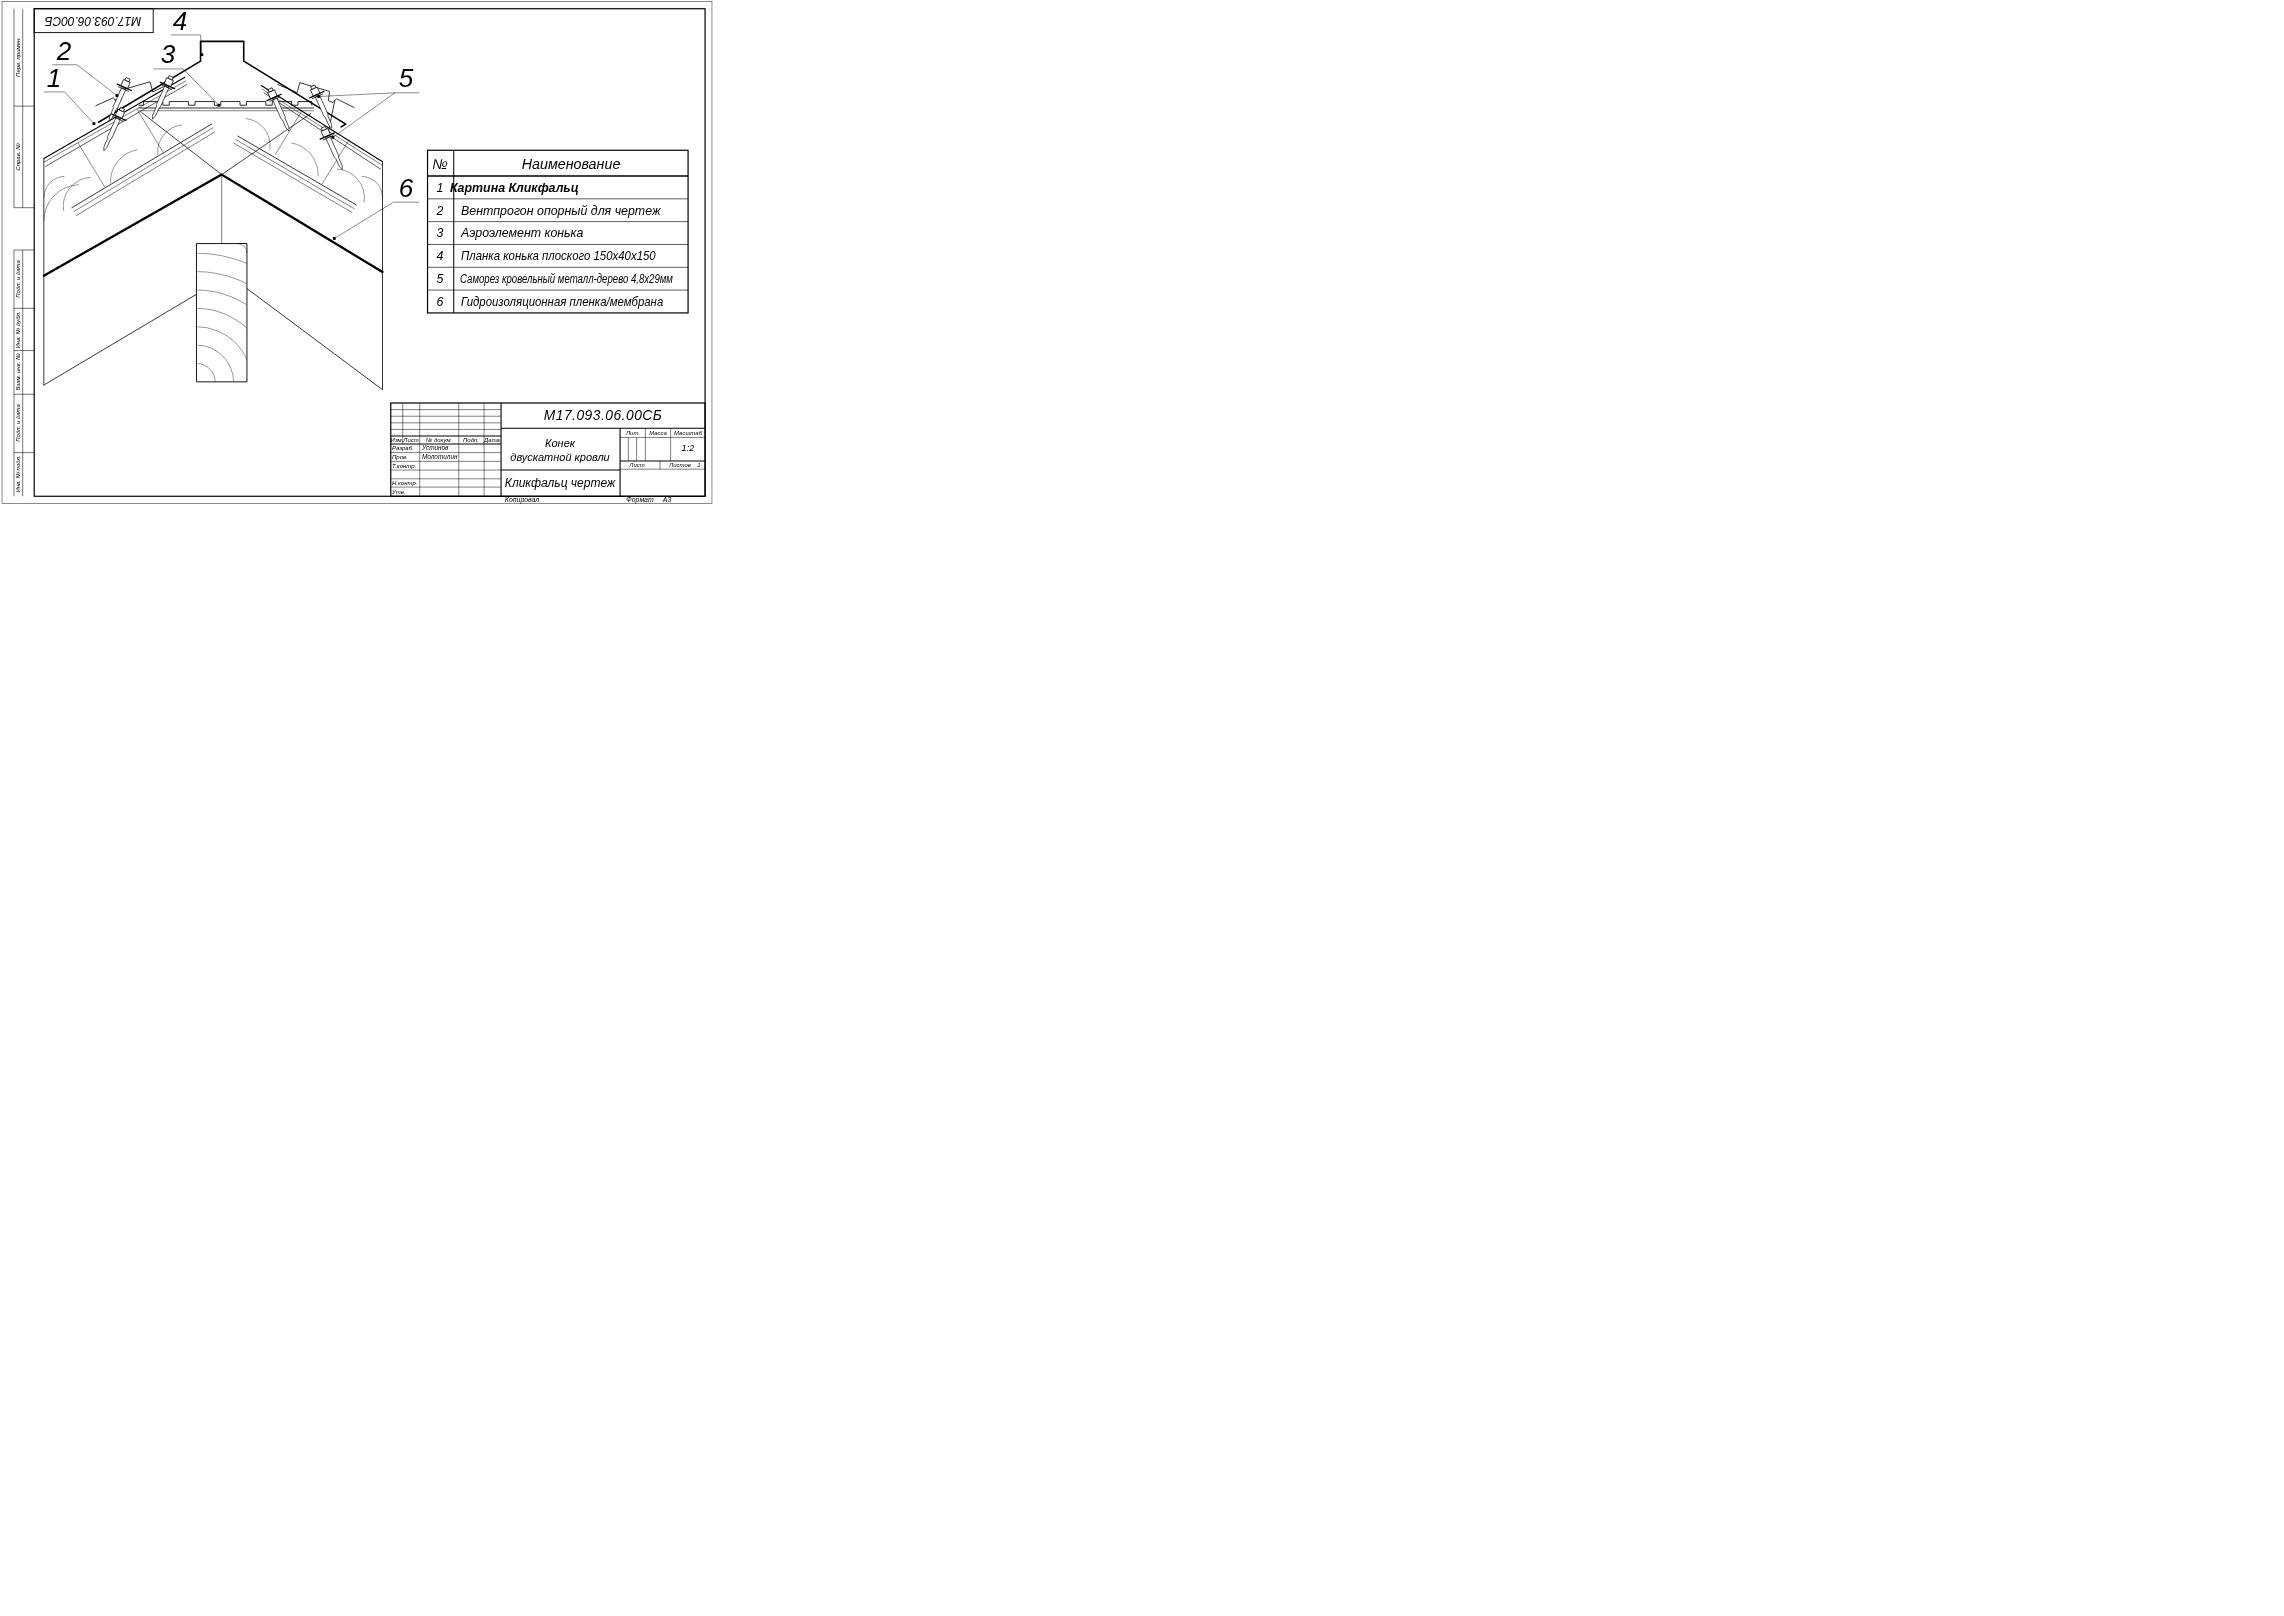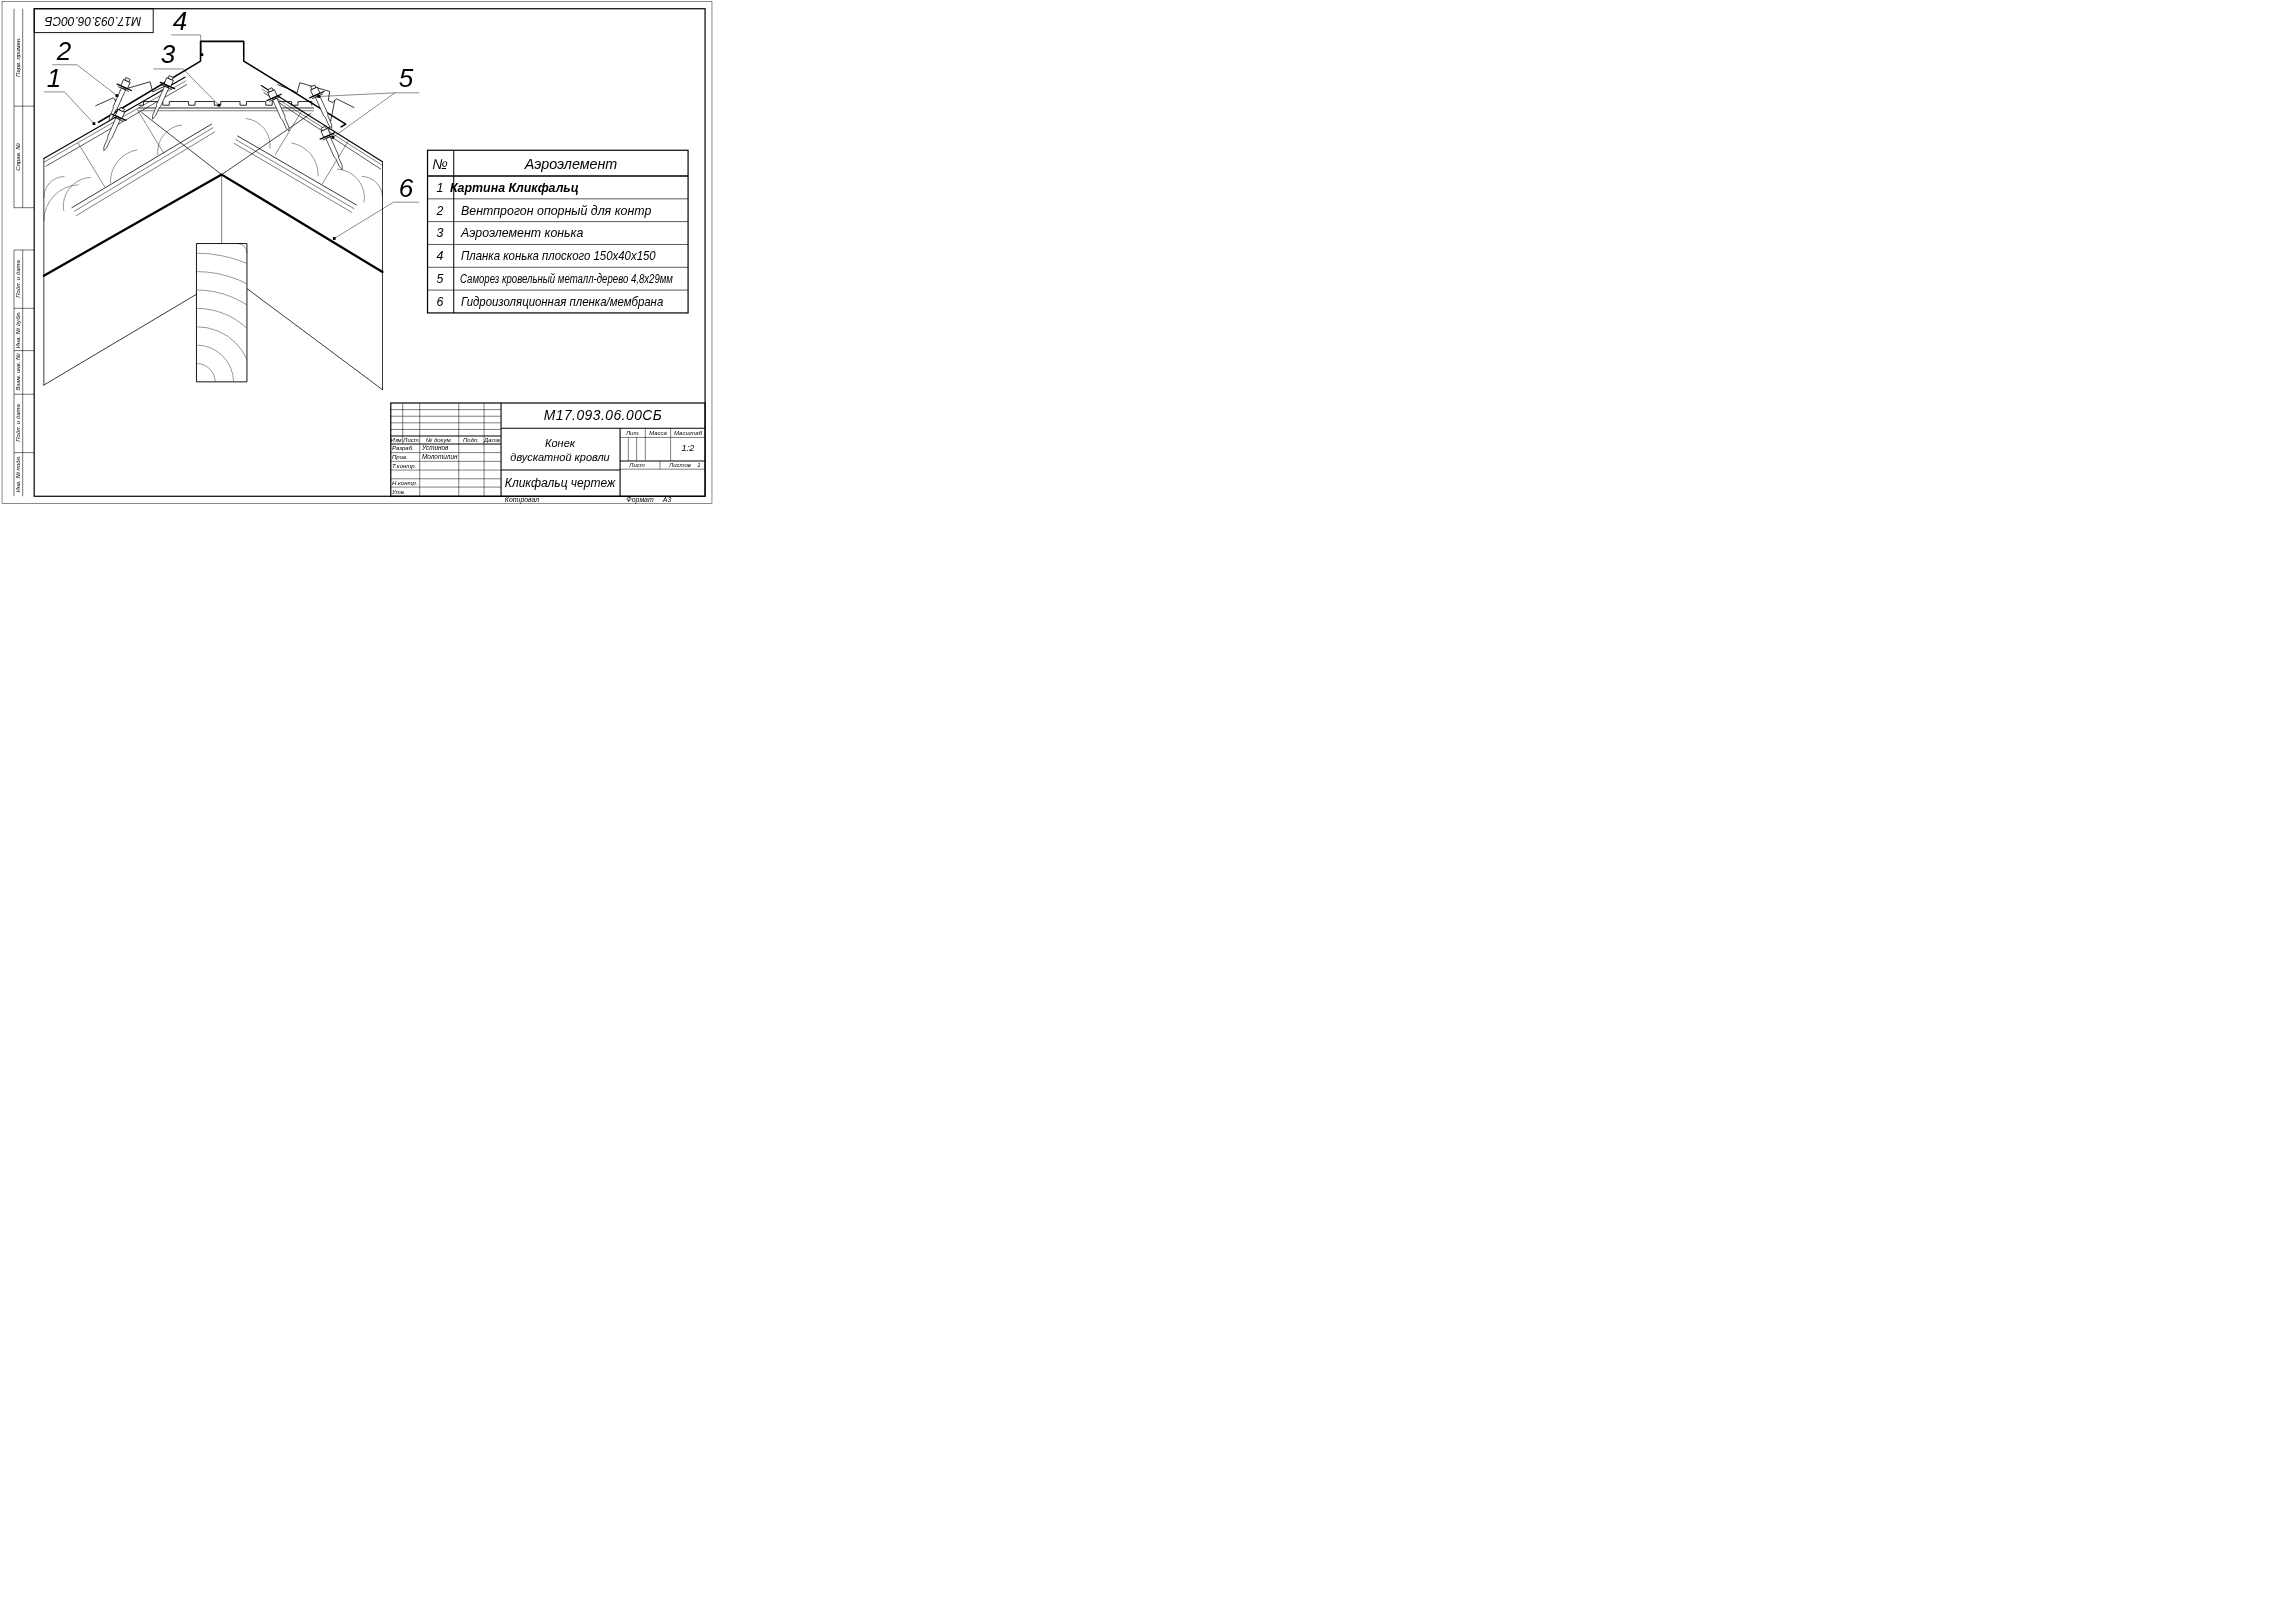--- a/index.html
+++ b/index.html
@@ -203,26 +203,26 @@
   <div class="t rot90 s13" style="left:18.4px; top:474px;">Инв. № подл.</div>
 
   <div class="t s56" style="left:54px; top:78px;">1</div>
   <div class="t s56" style="left:64px; top:51px;">2</div>
   <div class="t s56" style="left:168px; top:54px;">3</div>
   <div class="t s56" style="left:180px; top:21px;">4</div>
   <div class="t s56" style="left:406px; top:78px;">5</div>
   <div class="t s56" style="left:406px; top:188px;">6</div>
 
   <div class="t s31" style="left:440px; top:164px;">№</div>
-  <div class="t s31" style="left:571px; top:164px;">Аэроэлемент</div>
+  <div class="t s31" style="left:571px; top:164px;">Наименование</div>
 
   <div class="t s27" style="left:440px; top:188px;">1</div>
   <div class="tl s27" style="left:450px; top:188px;font-weight:bold;">Картина Кликфальц</div>
   <div class="t s27" style="left:440px; top:211px;">2</div>
-  <div class="tl s27" style="left:461px; top:211px;">Вентпрогон опорный для контр</div>
+  <div class="tl s27" style="left:461px; top:211px;">Вентпрогон опорный для чертеж</div>
   <div class="t s27" style="left:440px; top:233px;">3</div>
   <div class="tl s27" style="left:461px; top:233px;">Аэроэлемент конька</div>
   <div class="t s27" style="left:440px; top:256px;">4</div>
   <div class="tl s27 cond2" style="left:461px; top:256px;">Планка конька плоского 150х40х150</div>
   <div class="t s27" style="left:440px; top:279px;">5</div>
   <div class="tl s26 cond" style="left:460px; top:279px;">Саморез кровельный металл-дерево 4,8х29мм</div>
   <div class="t s27" style="left:440px; top:302px;">6</div>
   <div class="tl s27 cond2" style="left:461px; top:302px;">Гидроизоляционная пленка/мембрана</div>
 
   <div class="t s30 bigc" style="left:603px; top:416px;">М17.093.06.00СБ</div>

